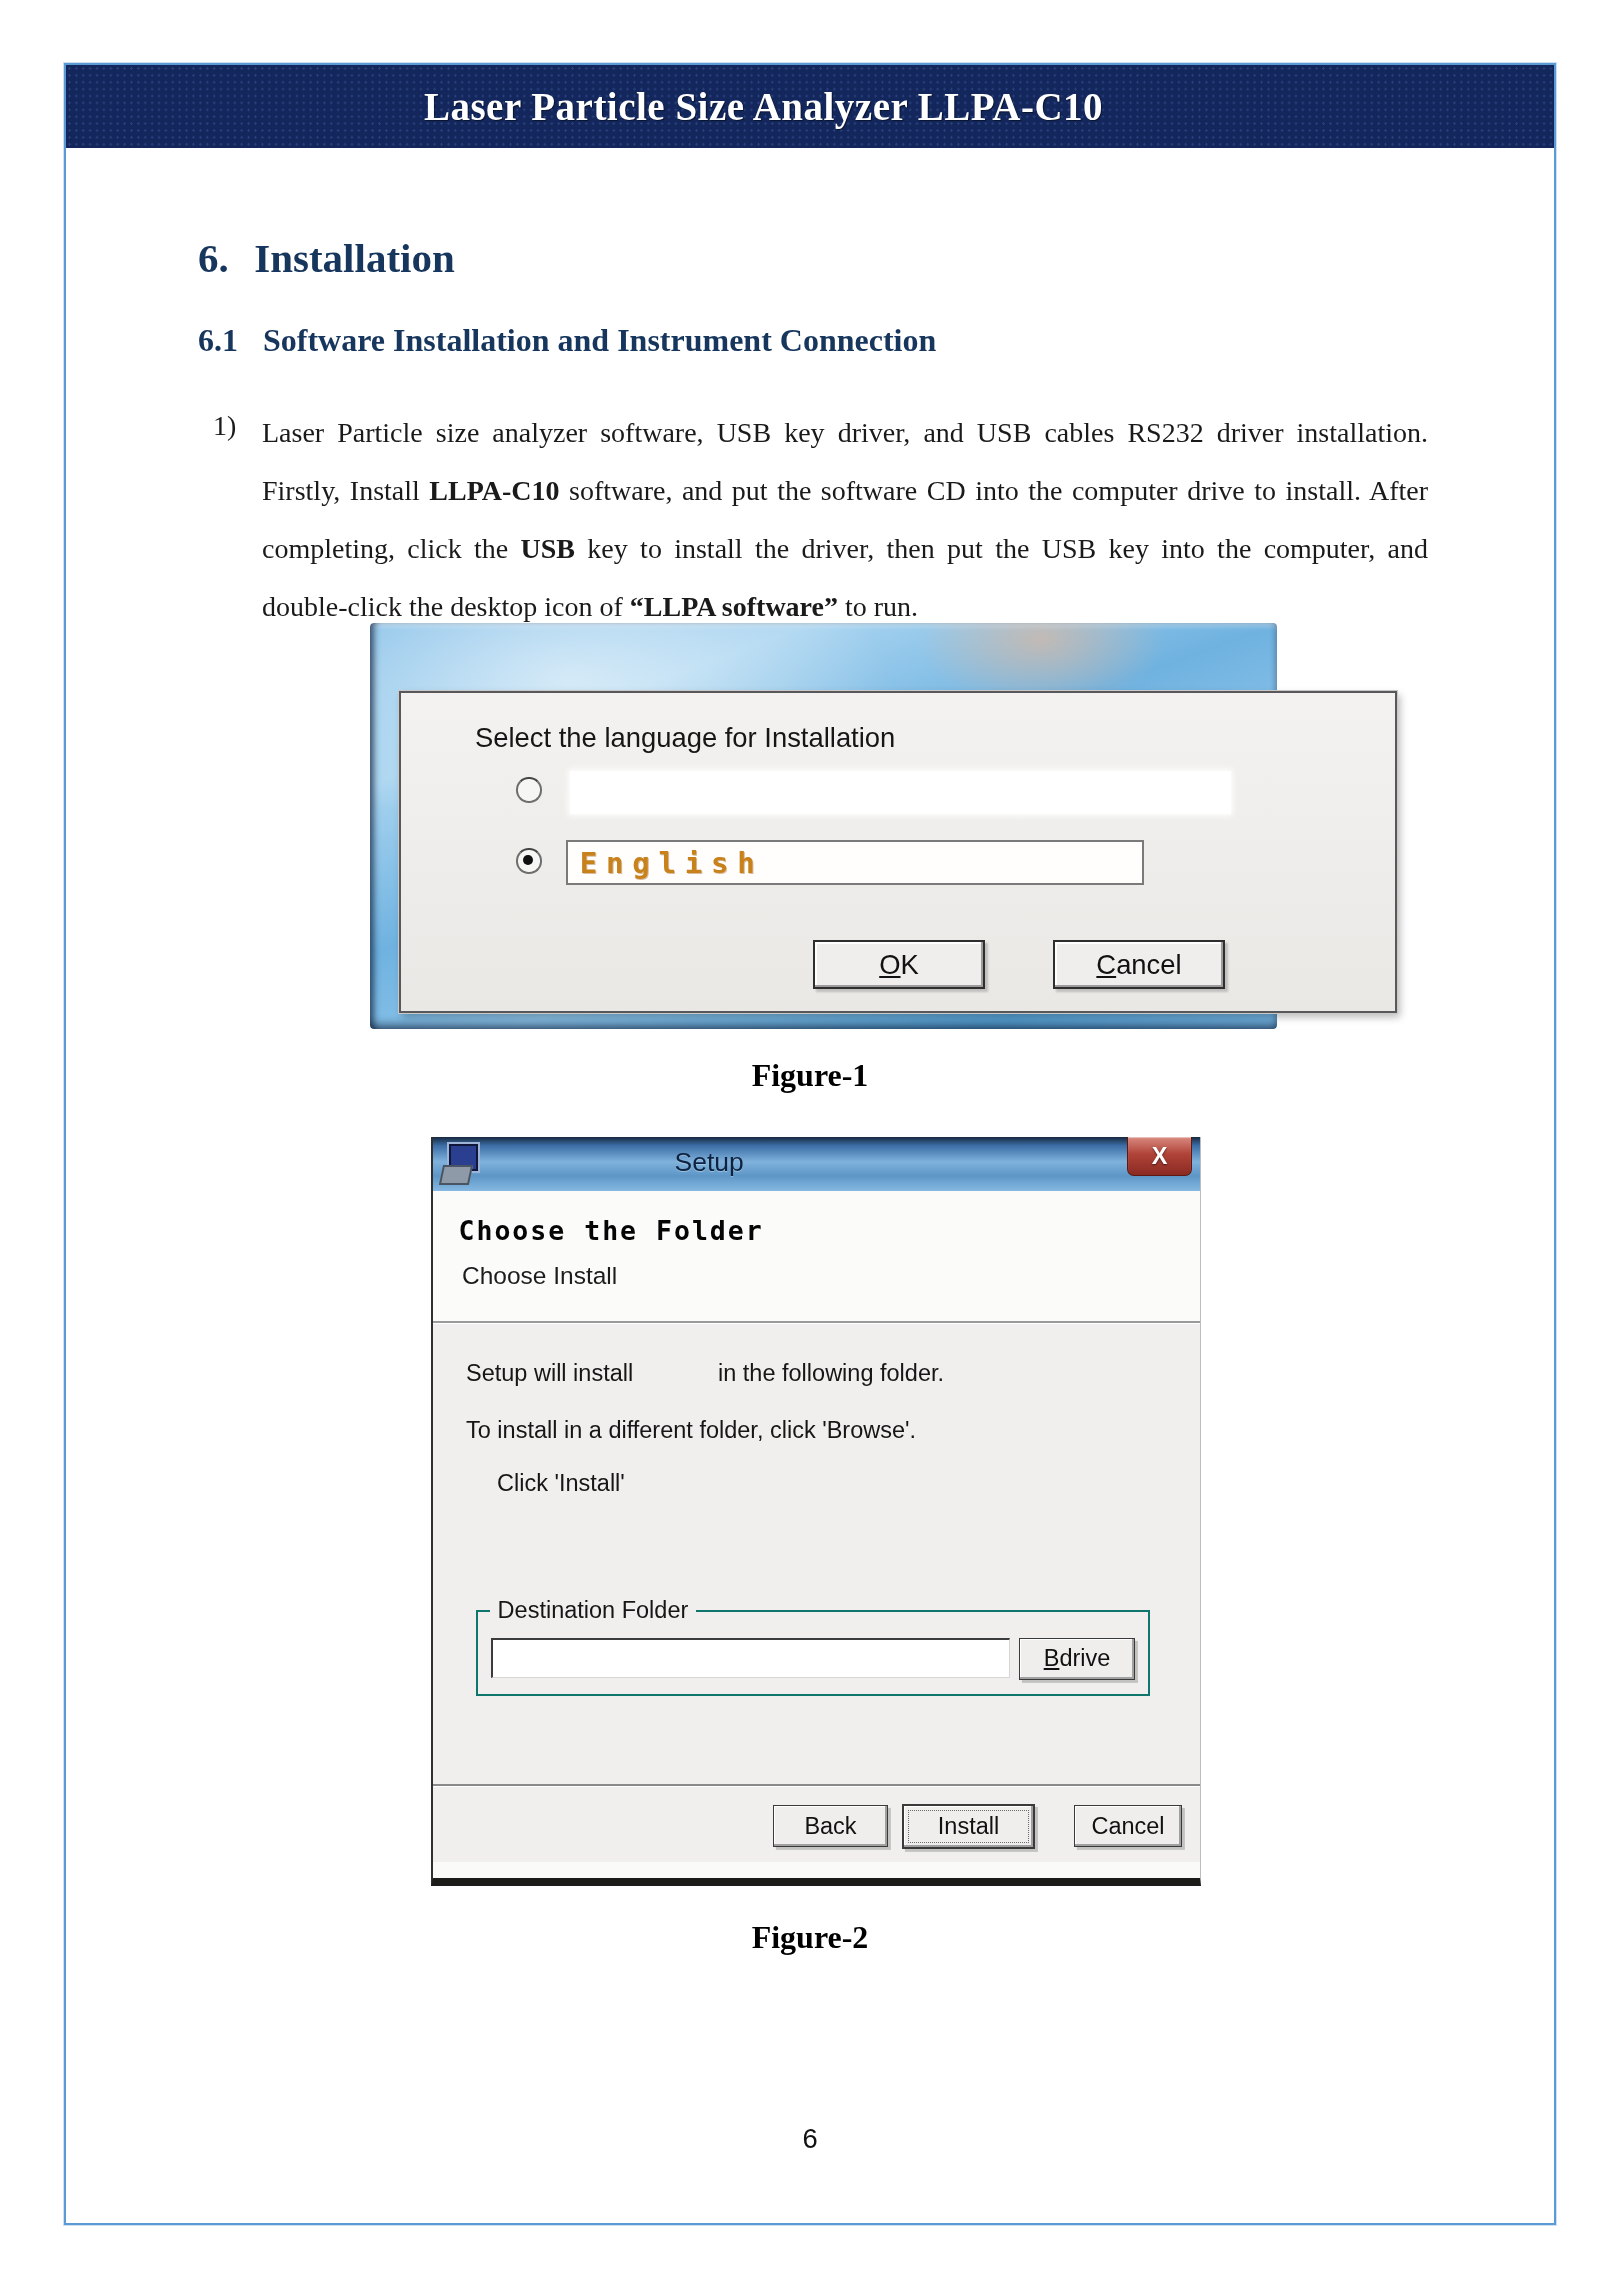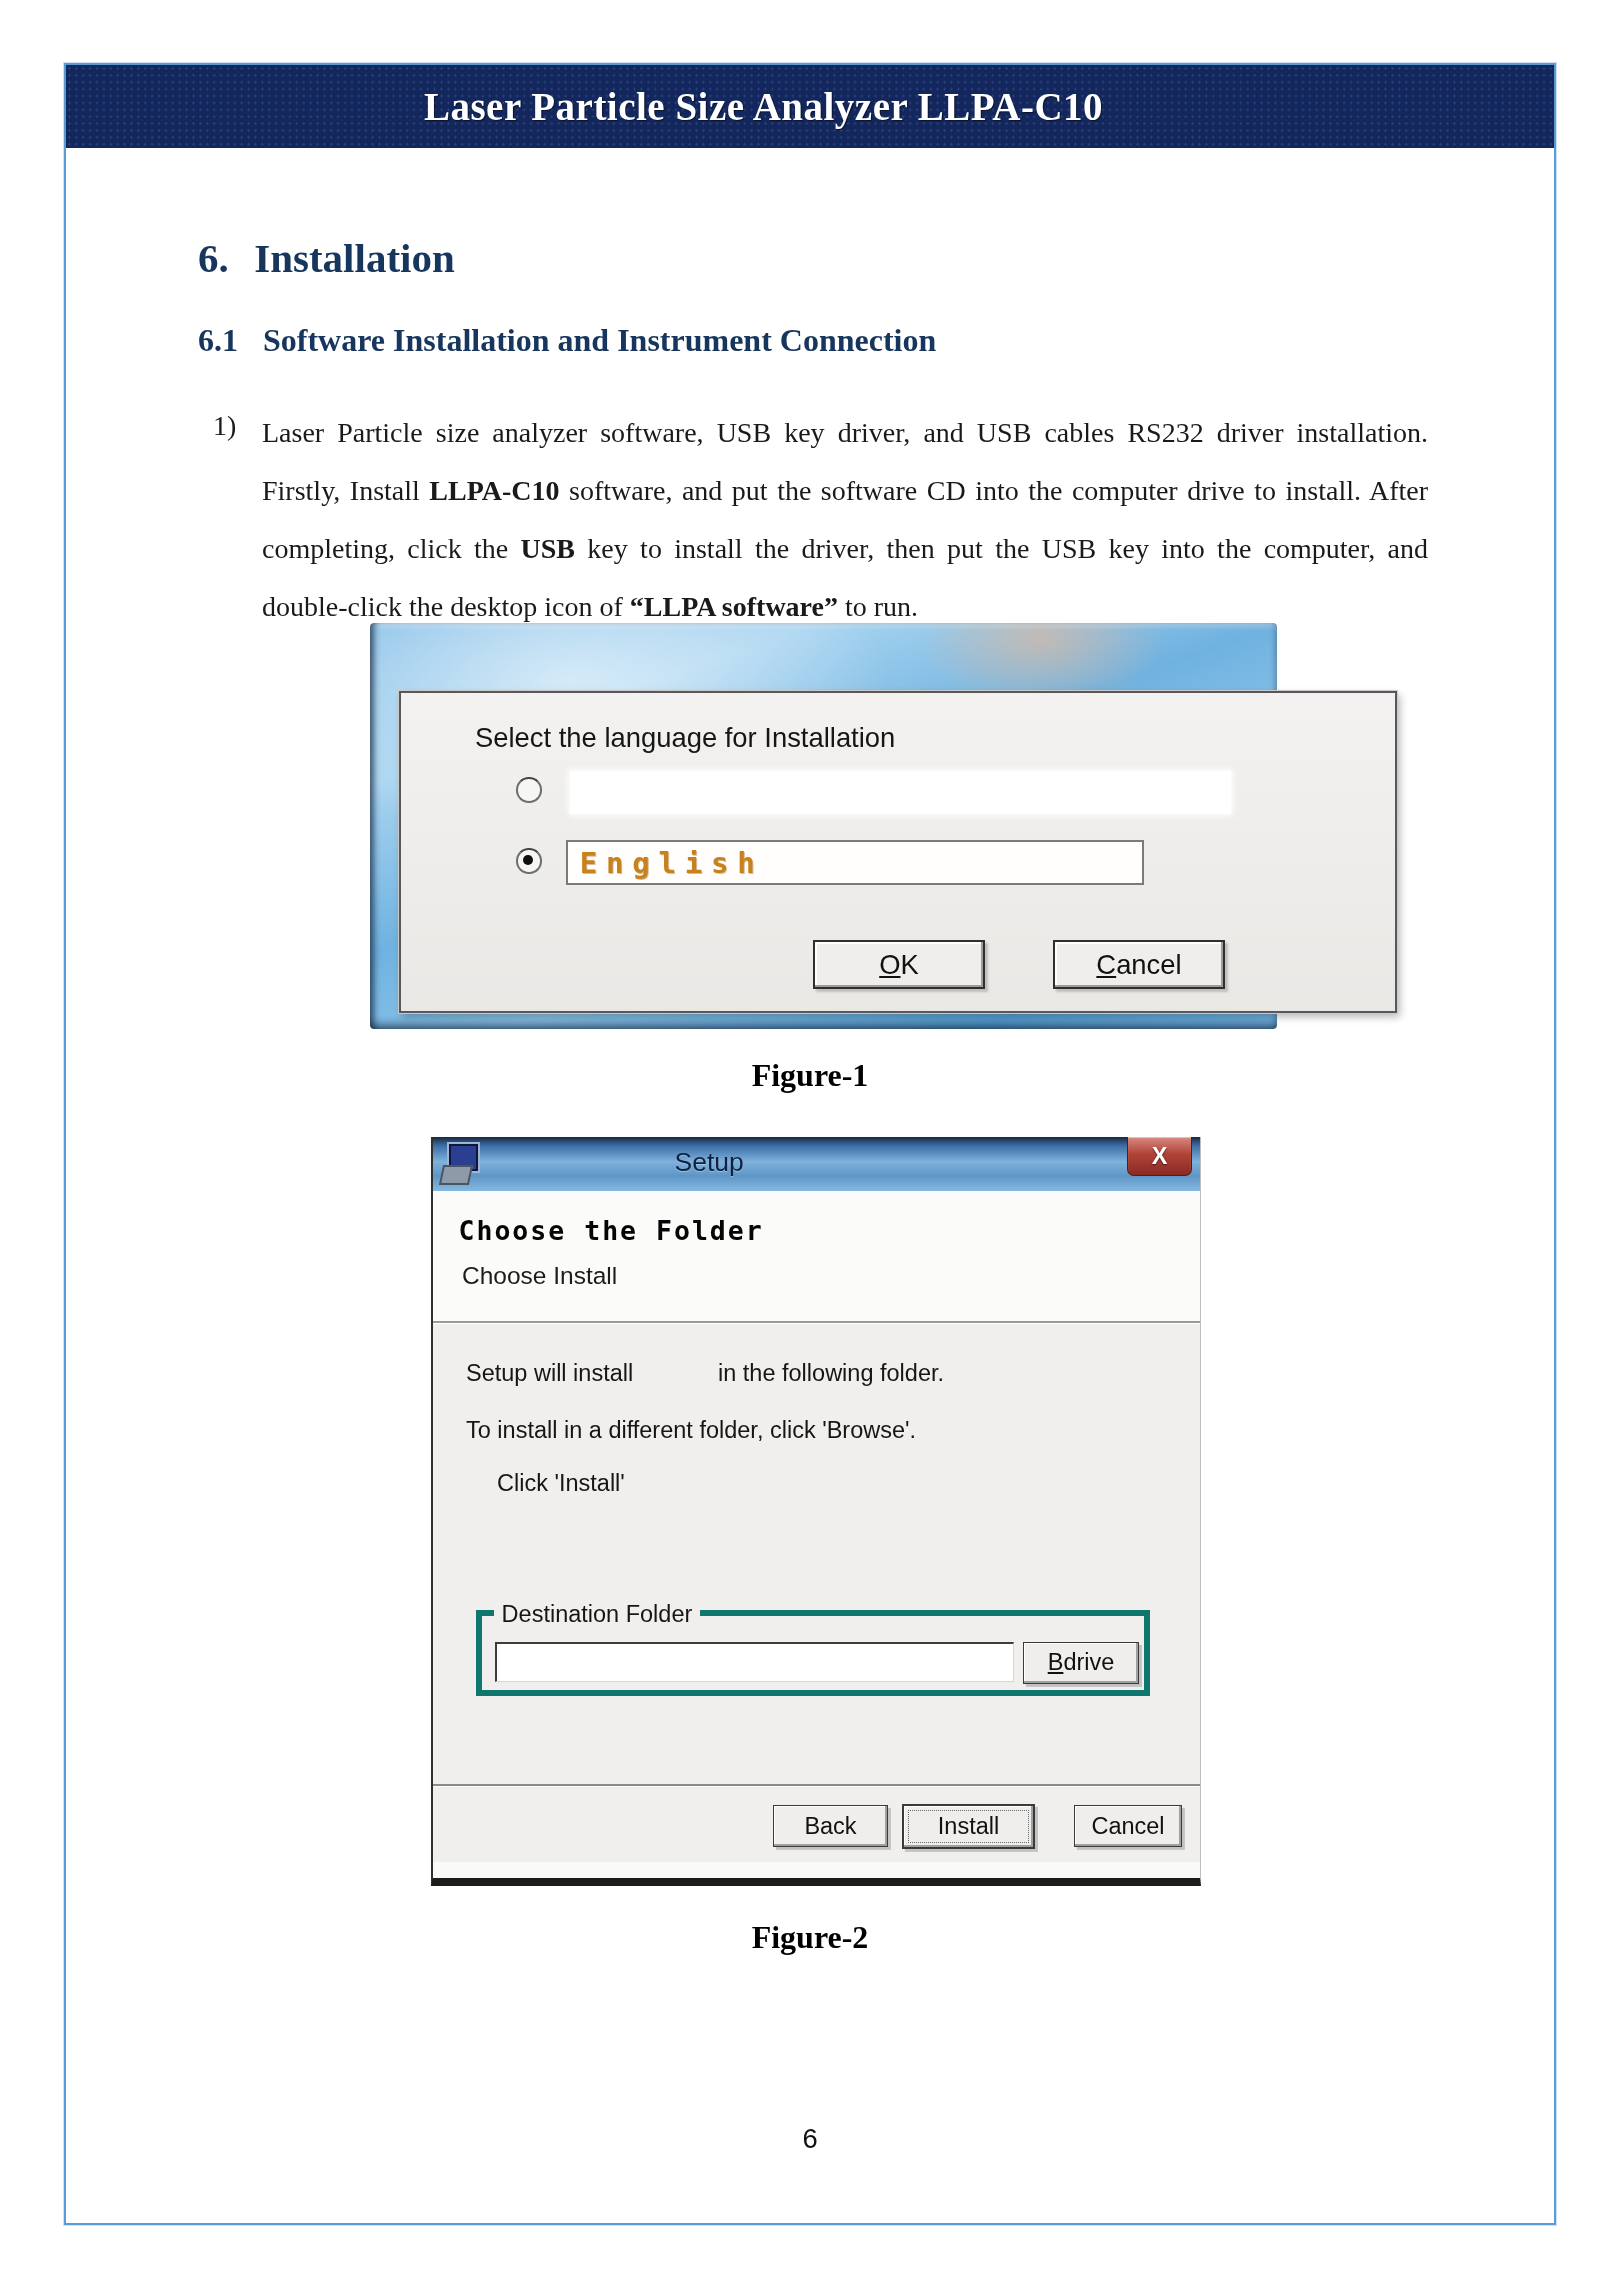--- a/index.html
+++ b/index.html
@@ -89,21 +89,21 @@
     border-bottom:2px solid #9a9a9a;box-shadow:0 1px 0 #ffffff;}
   .f2-heading{position:absolute;left:25.5px;top:23.5px;font-family:"DejaVu Sans Mono",monospace;
     font-weight:bold;font-size:26.5px;letter-spacing:2px;color:#050505;}
   .f2-subheading{position:absolute;left:29px;top:71px;font-family:"Liberation Sans",sans-serif;
     font-size:24.5px;color:#1c1c1c;}
   .f2-body-text{position:absolute;font-family:"Liberation Sans",sans-serif;font-size:23.5px;color:#161616;}
   .t-setup{left:33px;top:223px;}
   .t-folder{left:285px;top:223px;}
   .t-browse{left:33px;top:280px;}
   .t-click{left:33px;top:333px;margin-left:31px;}
-  .f2-group{position:absolute;left:43px;top:473px;width:674px;height:86px;border:6px solid #0f766e;
+  .f2-group{position:absolute;left:43px;top:473px;width:674px;height:86px;border:2px solid #0f766e;
     box-sizing:border-box;}
   .f2-group-label{position:absolute;left:11.8px;top:-14.7px;background:#f0efed;padding:0 7.8px;
     font-family:"Liberation Sans",sans-serif;font-size:23.5px;color:#161616;}
   .f2-input{position:absolute;left:12.7px;top:25.5px;width:519px;height:40px;background:#ffffff;
     border-top:2.9px solid #3c3c3c;border-left:2px solid #3c3c3c;
     border-right:1px solid #d6d6d6;border-bottom:1px solid #d6d6d6;box-sizing:border-box;}
   .gbtn{position:absolute;height:42px;background:#efeeec;border:1px solid #3a3a3a;box-sizing:border-box;
     font-family:"Liberation Sans",sans-serif;font-size:23.5px;color:#111;
     box-shadow:inset -2px -2px 0 #a0a0a0, inset 1px 1px 0 #ffffff, 2.9px 2.9px 0 #c2c2c0;
     display:flex;align-items:center;justify-content:center;padding:0;}

